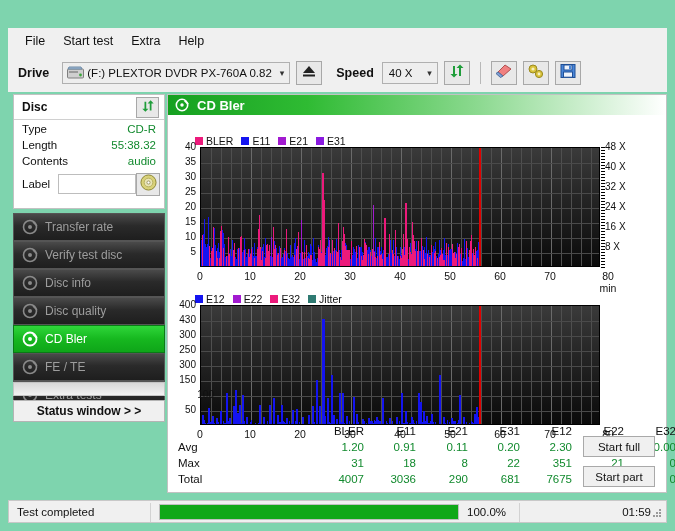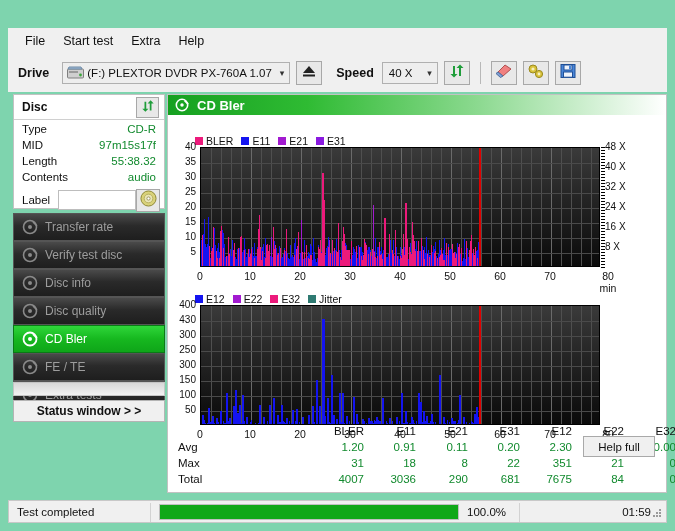--- a/index.html
+++ b/index.html
@@ -234,21 +234,21 @@
 
     <div class="combo" id="drive-combo">
       <span class="drive-icon">
         <svg viewBox="0 0 17 14" width="17" height="14">
           <rect x="0.5" y="3" width="16" height="9" rx="1" fill="#cfcfcf" stroke="#7f7f7f"></rect>
           <rect x="2" y="5" width="9" height="2" fill="#9a9a9a"></rect>
           <circle cx="13.5" cy="9" r="1.4" fill="#3aa83a"></circle>
           <path d="M2 1 L14 1 L15 3 L1 3 Z" fill="#9fb9d6" stroke="#6f8ba6"></path>
         </svg>
       </span>
-      <span>(F:)  PLEXTOR DVDR  PX-760A 1.07</span>
+      <span>(F:)  PLEXTOR DVDR  PX-760A 0.82</span>
       <span class="arrow">▾</span>
     </div>
 
     <div class="tb-btn">
       <span>
         <svg viewBox="0 0 16 14" width="16" height="14">
           <path d="M8 2 L14 9 L2 9 Z" fill="#222"></path>
           <rect x="2" y="10.5" width="12" height="2" fill="#222"></rect>
         </svg>
       </span>
@@ -315,24 +315,20 @@
               <path d="M4 3 L4 11 L1.5 11 L5 14.5 L8.5 11 L6 11 L6 3 Z" fill="#1f9d3a"></path>
               <path d="M12 13 L12 5 L14.5 5 L11 1.5 L7.5 5 L10 5 L10 13 Z" fill="#1f9d3a"></path>
             </svg>
           </span>
         </div>
       </div>
 
       <div class="disc-row" style="margin-top:3px;">
         <span class="k">Type</span>
         <span class="v">CD-R</span>
-      </div>
-      <div class="disc-row">
-        <span class="k">MID</span>
-        <span class="v">97m15s17f</span>
       </div>
       <div class="disc-row">
         <span class="k">Length</span>
         <span class="v">55:38.32</span>
       </div>
       <div class="disc-row">
         <span class="k">Contents</span>
         <span class="v">audio</span>
       </div>
 
@@ -1270,21 +1266,21 @@
           <div class="bar" style="left: 250px; height: 6px; width: 1.5px; background: rgb(20, 20, 240);"></div>
           <div class="bar" style="left: 258px; height: 29.4px; width: 1.5px; background: rgb(20, 20, 240);"></div>
           <div class="bar" style="left: 262px; height: 6.6px; width: 1.5px; background: rgb(20, 20, 240);"></div>
           <div class="bar" style="left: 273px; height: 10.2px; width: 1.5px; background: rgb(20, 20, 240);"></div>
           <div class="bar" style="left: 275px; height: 17.4px; width: 1.5px; background: rgb(20, 20, 240);"></div>
           <div class="bar" style="left: 277px; height: 6.6px; width: 1.5px; background: rgb(20, 20, 240);"></div>
           <div class="redline" style="left: 278px; background: rgb(224, 0, 0);"></div>
         </div>
       <div id="p2-yticks">
           <div class="ytick" style="left: 2px; top: 289px;">50</div>
-          <div class="ytick" style="left: 2px; top: 274px;">100</div>
+          <div class="ytick" style="left: 20px; top: 274px;">100</div>
           <div class="ytick" style="left: 2px; top: 259px;">150</div>
           <div class="ytick" style="left: 2px; top: 244px;">300</div>
           <div class="ytick" style="left: 2px; top: 229px;">250</div>
           <div class="ytick" style="left: 2px; top: 214px;">300</div>
           <div class="ytick" style="left: 2px; top: 199px;">430</div>
           <div class="ytick" style="left: 2px; top: 184px;">400</div>
         </div>
       <div id="p2-xticks">
           <div class="xtick" style="left: 17px; top: 313px;">0</div>
           <div class="xtick" style="left: 67px; top: 313px;">10</div>
@@ -1334,21 +1330,22 @@
           <span class="cell" style="left: 202px;">3036</span>
           <span class="cell" style="left: 254px;">290</span>
           <span class="cell" style="left: 306px;">681</span>
           <span class="cell" style="left: 358px;">7675</span>
           <span class="cell" style="left: 410px;">84</span>
           <span class="cell" style="left: 462px;">0</span>
           <span class="cell" style="left: 514px;"></span>
         </div>
     </div>
 
-    <div class="startbtn" style="top:341px;">Help full</div>
+    <div class="startbtn" style="top:341px;">Start full</div>
+    <div class="startbtn" style="top:371px;">Start part</div>
   </div>
 
   <div class="statusbar">
     <span class="sb-text">Test completed</span>
     <div class="sb-sep" style="left:141px;"></div>
     <div class="sb-progress-track">
       <div class="sb-progress-fill" id="progress-fill" style="width: 100%;"></div>
     </div>
     <span class="sb-pct">100.0%</span>
     <div class="sb-sep" style="left:510px;"></div>

